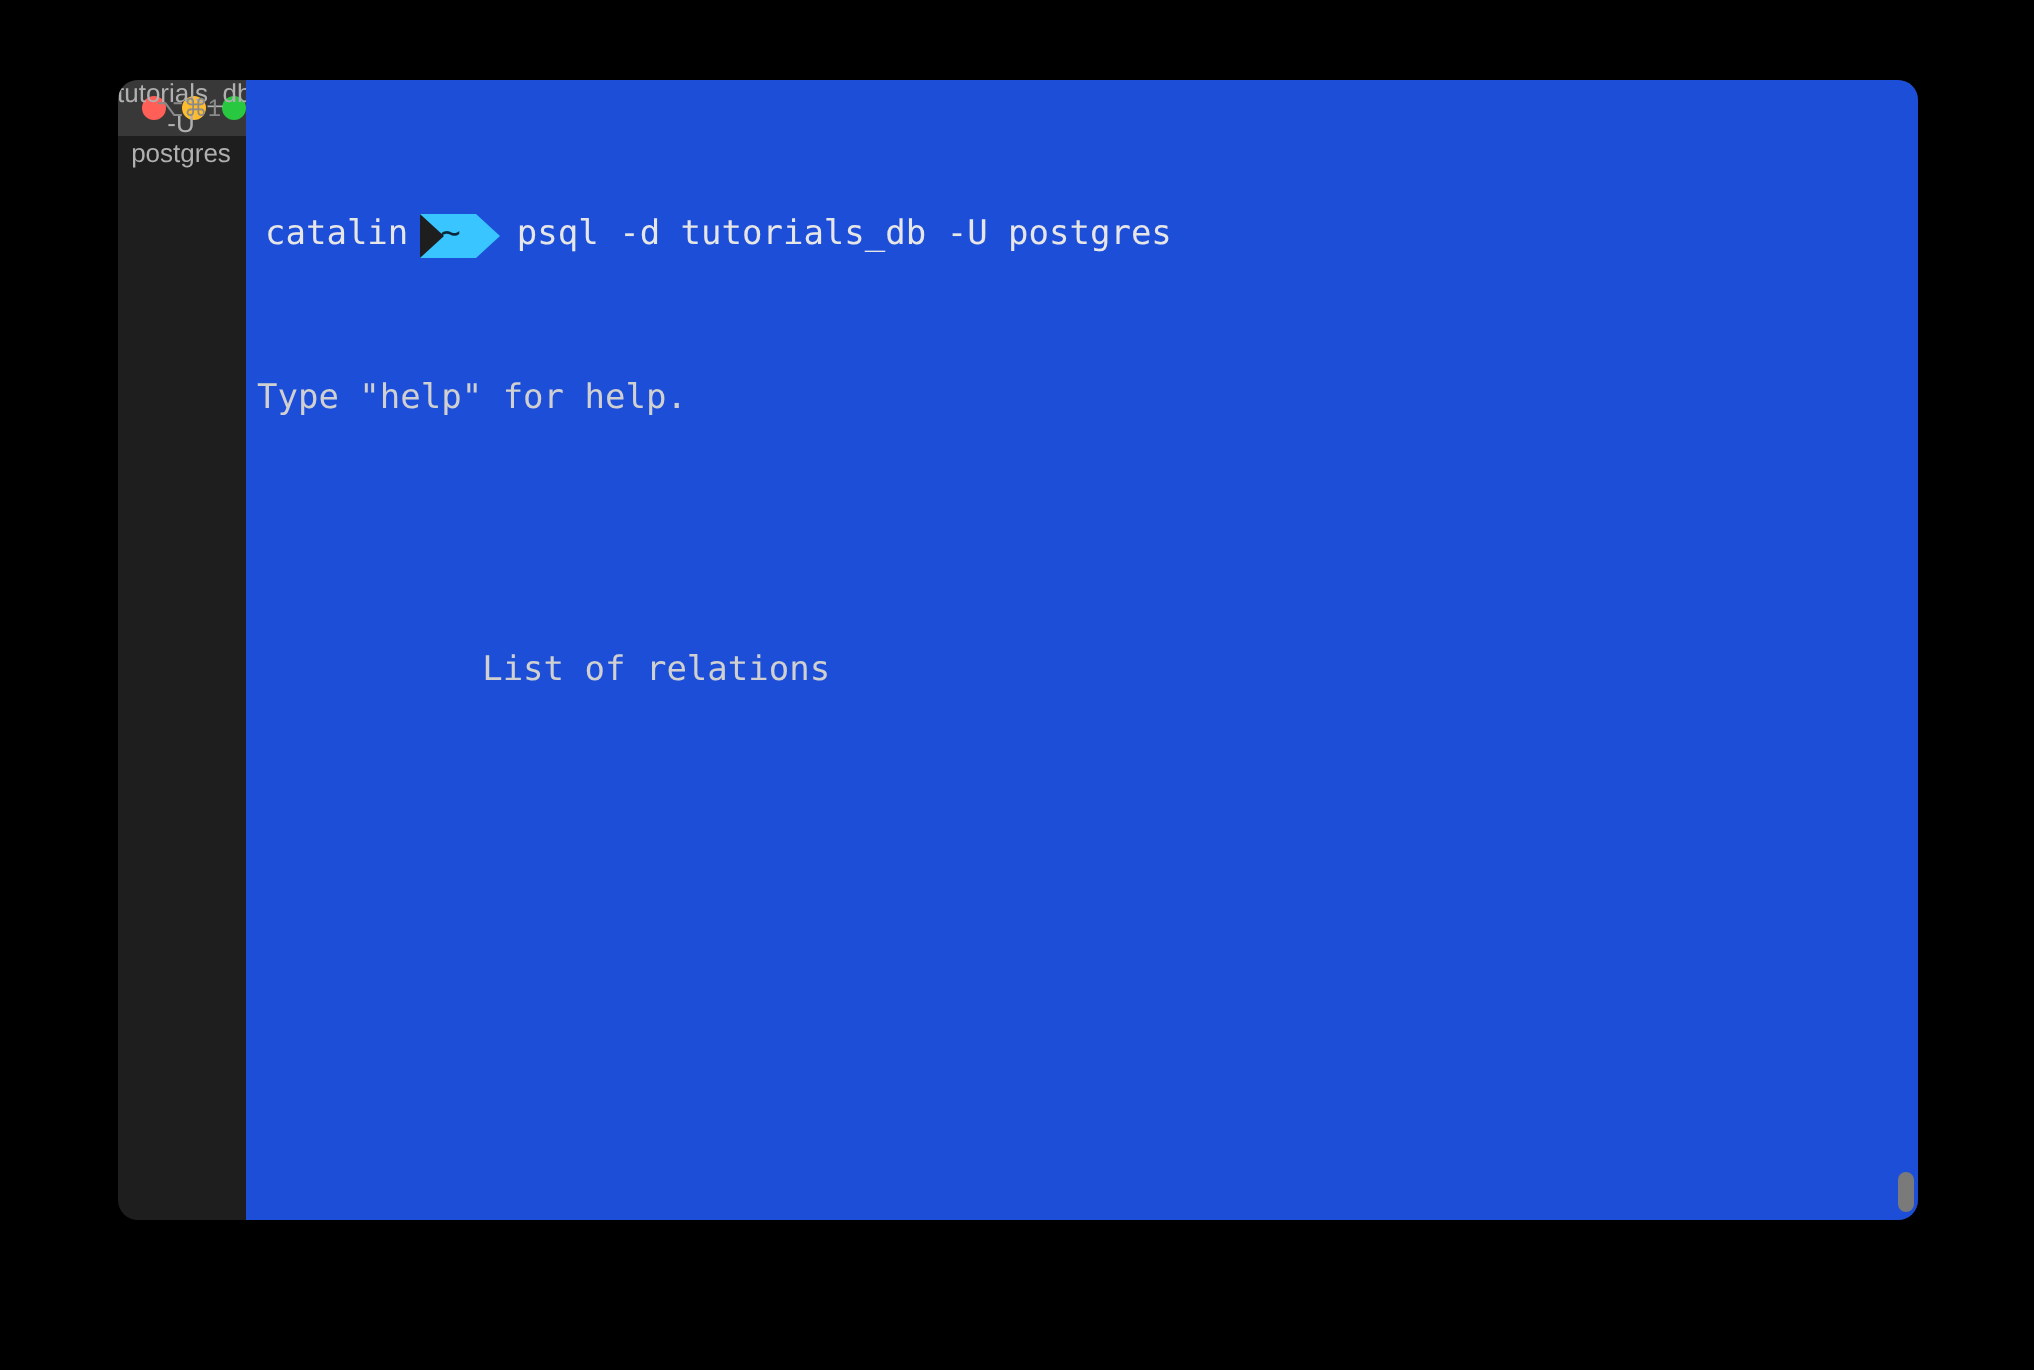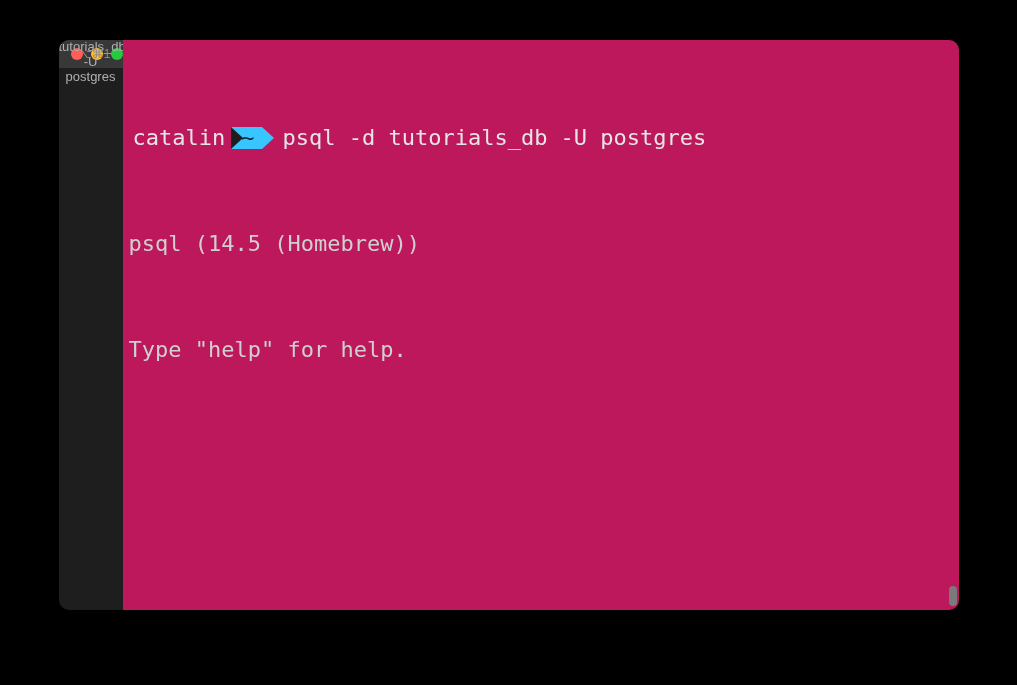--- a/index.html
+++ b/index.html
@@ -62,23 +62,23 @@
     }
     .title-right {
       position: absolute;
       right: 12px;
       color: #8a8a8a;
       font-size: 12px;
       font-family: -apple-system, BlinkMacSystemFont, sans-serif;
     }
     .terminal-body {
       flex: 1;
-      background: #be185d;
+      background: #1d4ed8;
       padding: 10px 6px 6px 6px;
-      font-size: 22px;
+      font-size: 17px;
       line-height: 1.6;
       color: #d0d0d0;
       white-space: pre;
       overflow: hidden;
       position: relative;
     }
     .prompt-line {
       display: flex;
       align-items: center;
       white-space: pre;
@@ -151,23 +151,23 @@
   <div class="terminal-body">
     <div class="prompt-line">
       <span class="user">catalin</span>
       <span class="arrow-segment">
         <span class="arrow-notch"></span>
         <span class="arrow-body">~</span>
         <span class="arrow-tip"></span>
       </span>
       <span class="cmd">psql -d tutorials_db -U postgres</span>
     </div>
-    <div class="line">psql (14.5 (Homebrew))</div>
     <div class="line">Type "help" for help.</div>
     <div class="line"></div>
+    <div class="line">           List of relations</div>
     
     
     
     
     <div class="line"></div>
     
 
     <div class="scrollbar-thumb"></div>
   </div>
 </div>

